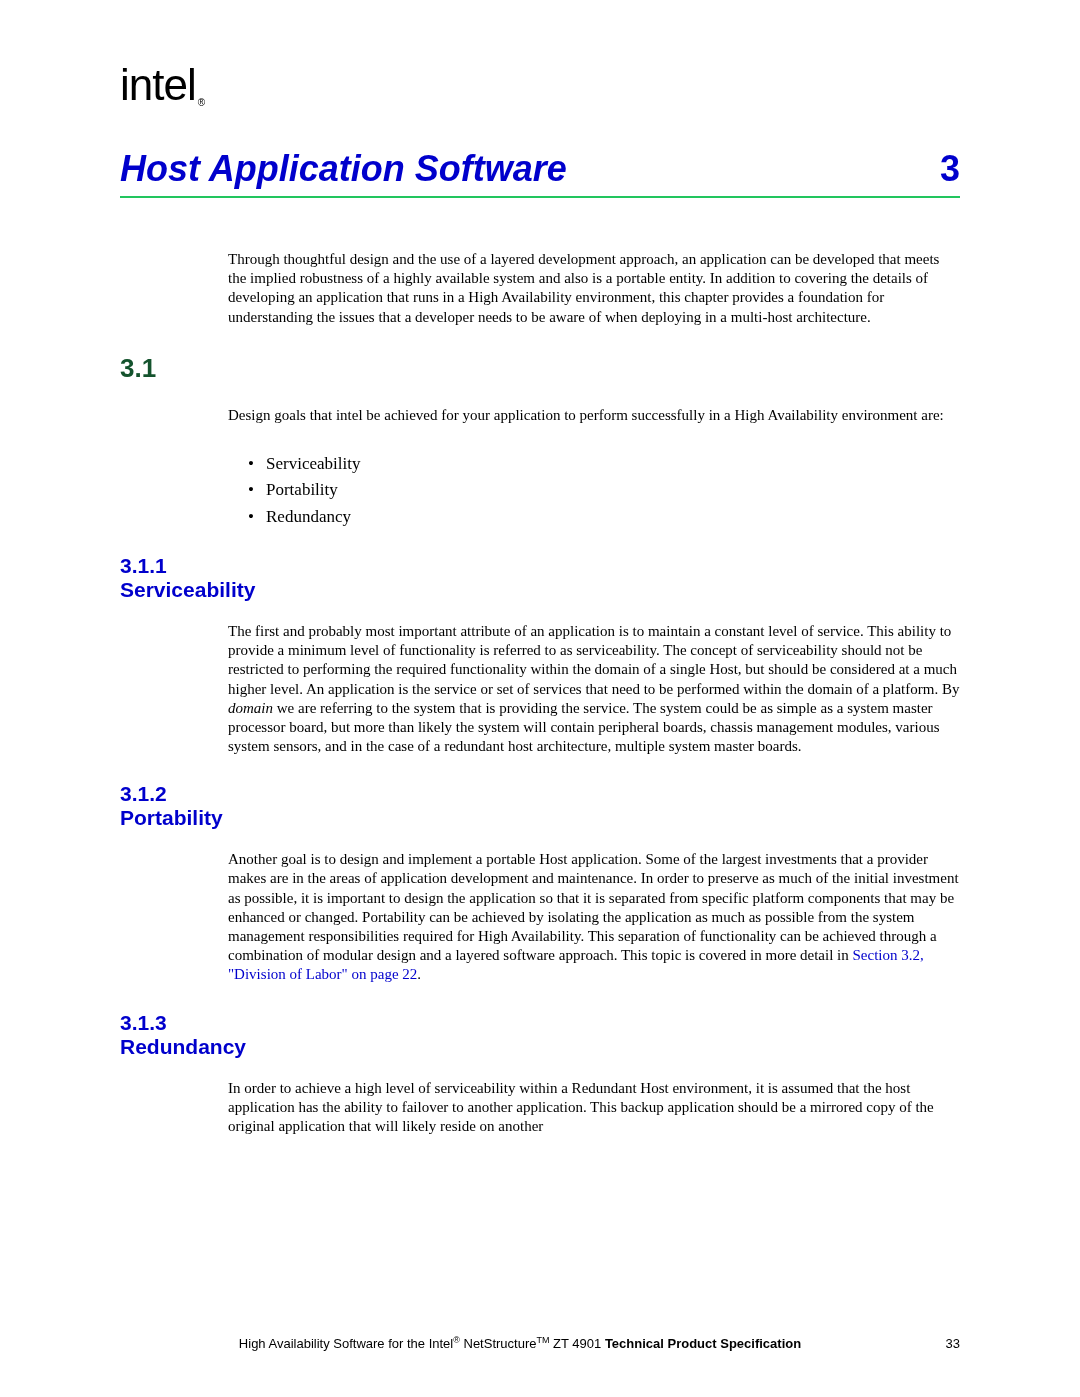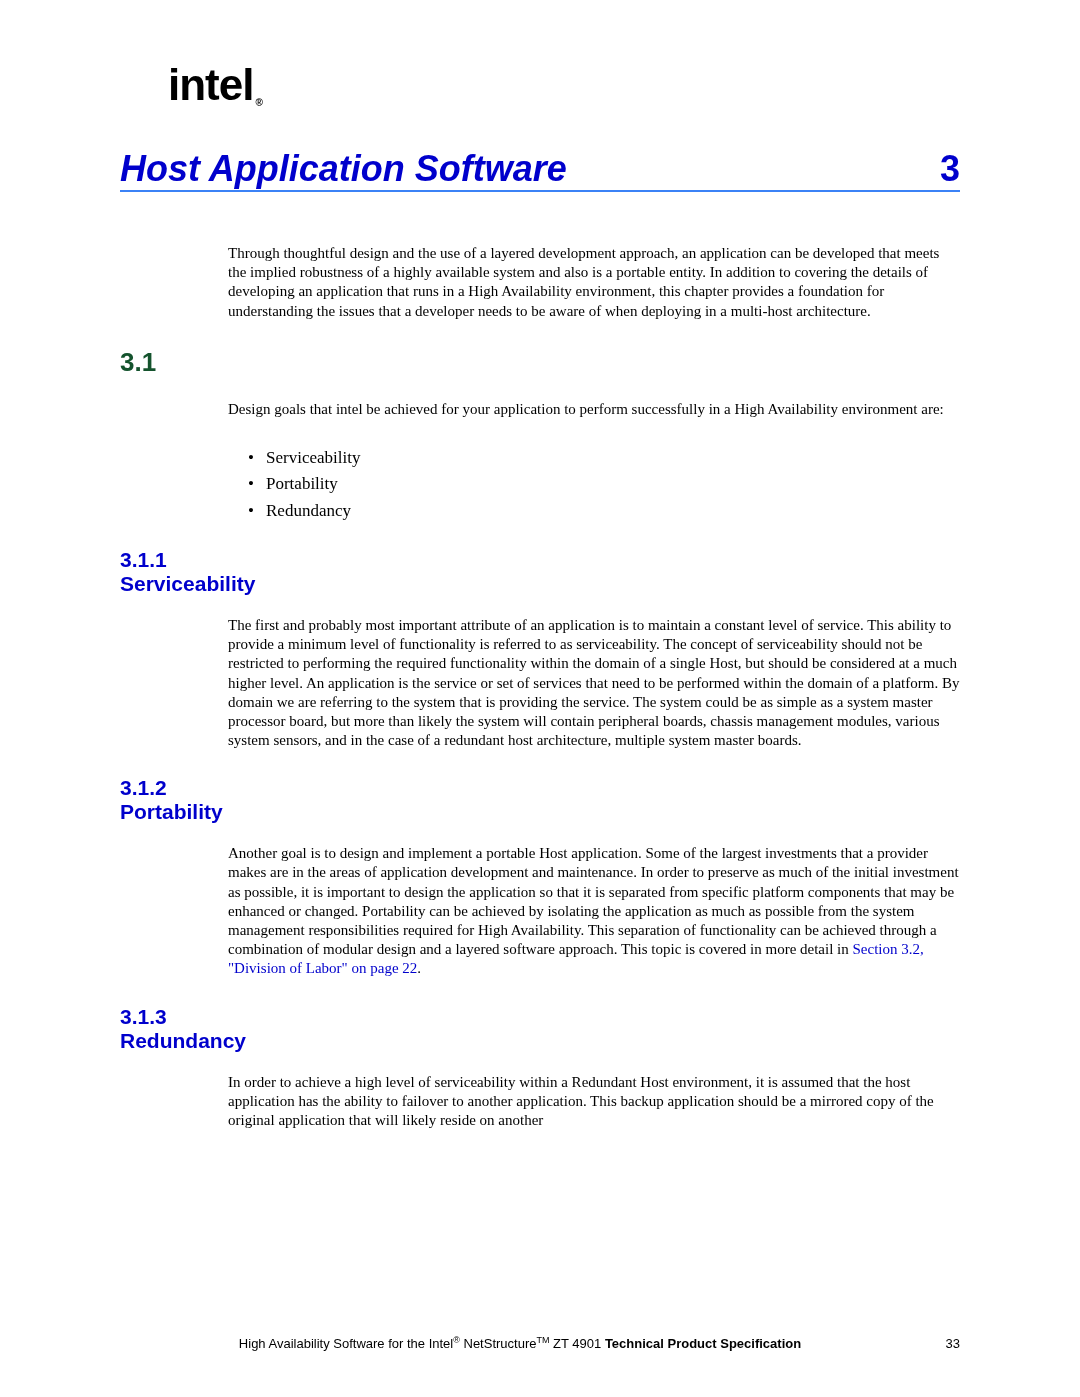--- a/index.html
+++ b/index.html
@@ -8,39 +8,39 @@
     height: 1397px;
     background: #fff;
     font-family: "Times New Roman", Times, serif;
     color: #000;
     position: relative;
     padding: 60px 120px 60px 120px;
   }
   .logo {
     font-family: Arial, Helvetica, sans-serif;
     font-size: 44px;
-    font-weight: bold;
+    font-weight: normal;
     letter-spacing: -1px;
     margin-bottom: 38px;
     position: relative;
     display: inline-block;
-    margin-left: 48px;
   }
   .logo .reg {
     font-size: 10px;
     vertical-align: baseline;
     position: relative;
     top: 6px;
     left: 2px;
   }
   .chapter-head {
     display: flex;
     justify-content: space-between;
     align-items: baseline;
-    border-bottom: 2px solid #3b82f6;
+    border-bottom: 2px solid #22c55e;
+    padding-bottom: 6px;
     margin-bottom: 52px;
   }
   .chapter-title {
     font-family: Arial, Helvetica, sans-serif;
     font-size: 36px;
     font-weight: bold;
     font-style: italic;
     color: #0000cc;
   }
   .chapter-num {
@@ -49,21 +49,21 @@
     font-weight: bold;
     color: #0000cc;
   }
   .body-text {
     font-size: 15px;
     line-height: 1.28;
     margin-left: 108px;
     margin-bottom: 26px;
     margin-top: 20px;
   }
-  .body-text .italic { }
+  .body-text .italic { font-style: italic; }
   .h2 {
     font-family: Arial, Helvetica, sans-serif;
     font-size: 26px;
     font-weight: bold;
     color: #14532d;
     margin-bottom: 22px;
     display: flex;
   }
   .h2 .num { width: 108px; }
   .h3 {

